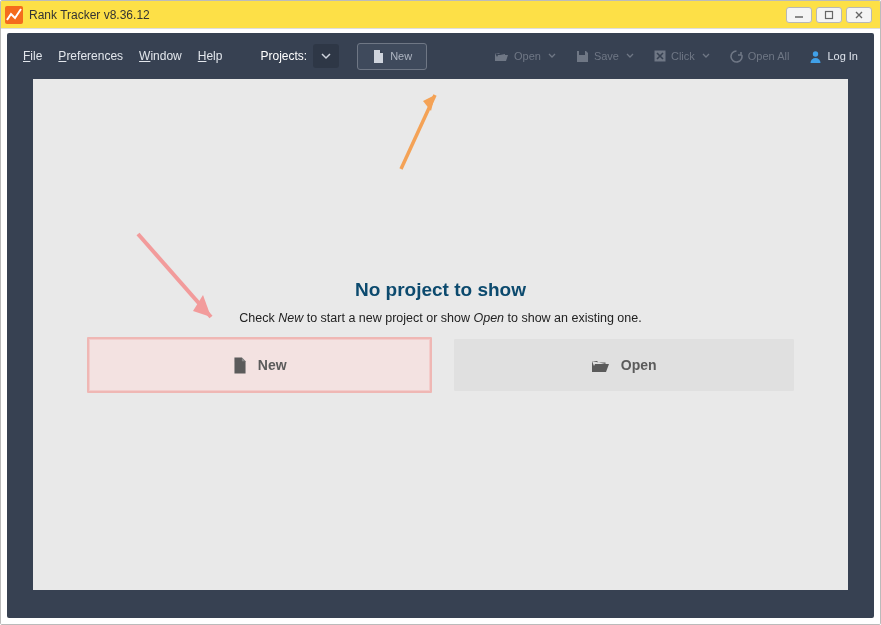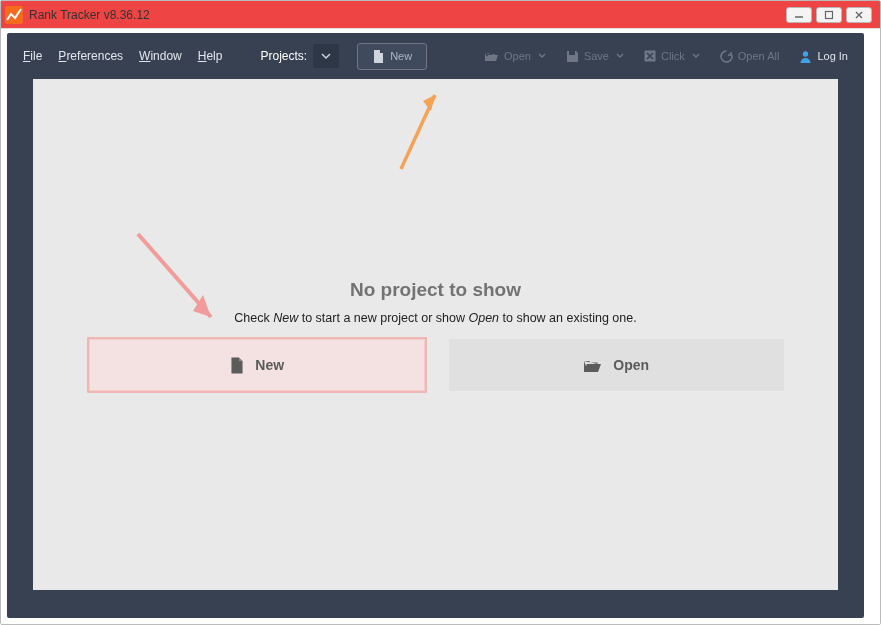--- a/index.html
+++ b/index.html
@@ -3,38 +3,38 @@
 <meta charset="utf-8">
 <style>
   * { box-sizing: border-box; margin: 0; padding: 0; }
   html, body { width: 881px; height: 625px; font-family: Arial, sans-serif; }
   body { background: #fff; border: 1px solid #bbb; border-radius: 2px; overflow: hidden; position: relative; }
 
   
   .titlebar {
     height: 28px;
     display: flex; align-items: center;
-    background: #ef4444; border-bottom: 1px solid #ddd;
+    background: #fde047; border-bottom: 1px solid #ddd;
     padding: 0 4px;
   }
   .titlebar .app-icon {
     width: 18px; height: 18px; margin-right: 6px;
     background: #f46b1d; border-radius: 2px; position: relative;
   }
   .titlebar .app-icon svg { position: absolute; inset: 0; }
   .titlebar .title-text { font-size: 12px; color: #333; }
   .titlebar .win-controls { margin-left: auto; display: flex; gap: 4px; padding-right: 4px; }
   .titlebar .win-btn {
     width: 26px; height: 16px; border: 1px solid #b8b8b8; border-radius: 3px;
     display: flex; align-items: center; justify-content: center;
     background: #f4f4f4; color: #6a6a6a; font-size: 10px; cursor: pointer;
   }
 
   
-  .app-shell { position: absolute; top: 28px; left: 0; right: 0; bottom: 0; background: #fff; padding: 4px 16px 6px 6px; }
+  .app-shell { position: absolute; top: 28px; left: 0; right: 0; bottom: 0; background: #fff; padding: 4px 6px 6px 6px; }
   .dark-frame {
     width: 100%; height: 100%;
     background: #374152; border-radius: 2px; position: relative; overflow: hidden;
   }
 
   
   .menubar {
     height: 46px; display: flex; align-items: center;
     padding: 0 8px;
     color: #c3c9d3; font-size: 12px;
@@ -66,21 +66,21 @@
 
   
   .content {
     position: absolute; top: 46px; left: 26px; right: 26px; bottom: 28px;
     background: #e9e9e9;
   }
   .empty-state {
     position: absolute; left: 0; right: 0; top: 200px;
     text-align: center;
   }
-  .empty-title { font-size: 19px; font-weight: bold; color: #737373; }
+  .empty-title { font-size: 19px; font-weight: bold; color: #0c4a6e; }
   .empty-sub { font-size: 12.5px; color: #222; margin-top: 10px; }
   .empty-sub .it { font-style: italic; }
 
   .big-buttons {
     position: absolute; left: 54px; right: 54px; top: 260px;
     display: flex; gap: 22px;
   }
   .big-btn {
     flex: 1; height: 52px; background: #e0e0e0; border-radius: 1px;
     display: flex; align-items: center; justify-content: center; gap: 10px;

